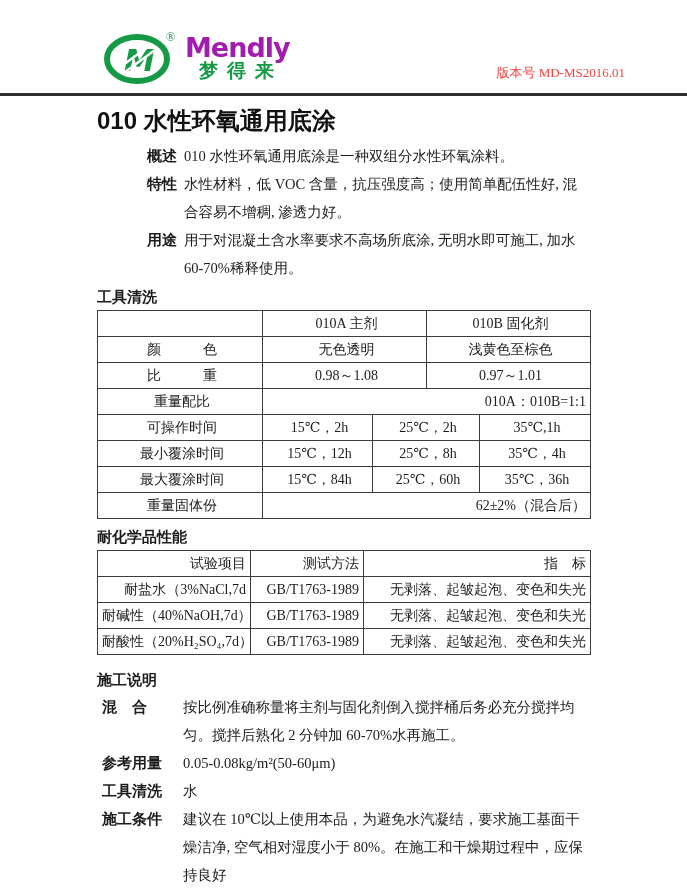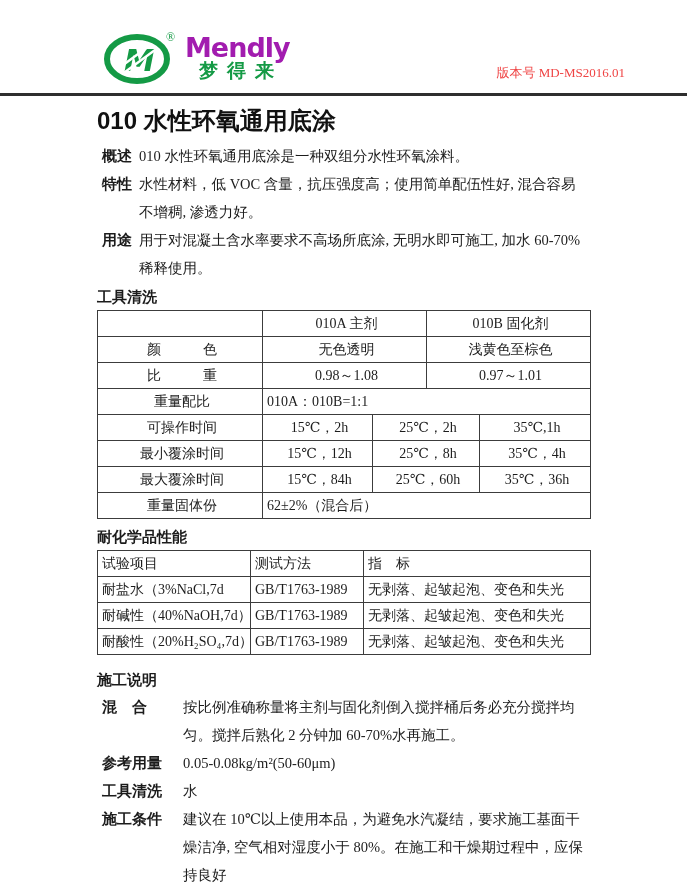--- a/index.html
+++ b/index.html
@@ -52,21 +52,21 @@
   
   .content { padding: 0 97px 0 97px; width: 687px; }
   .doc-title {
     font-family: "Liberation Sans", "DejaVu Sans", sans-serif;
     font-weight: bold;
     font-size: 24px;
     line-height: 32px;
     margin-top: 9px;
     color: #111111;
   }
-  .paras { margin-top: 5px; }
+  .paras { margin-top: 5px; margin-left: 45px; }
   .para { display: flex; line-height: 28px; font-size: 14.5px; }
   .para-label {
     flex: 0 0 42px;
     font-family: "Liberation Sans", "DejaVu Sans", sans-serif;
     font-weight: bold;
     font-size: 15px;
     padding-left: 5px;
   }
   .para-text { flex: 1; }
   .section-heading {
@@ -84,21 +84,21 @@
     border: 1px solid #3c3c3c;
     height: 26px;
     font-size: 14px;
     font-weight: normal;
     text-align: center;
     vertical-align: middle;
     padding: 1px 4px 1px 8px;
     overflow: hidden;
     white-space: nowrap;
   }
-  .center { text-align: left; padding-left: 4px; }
+  .center { text-align: right; padding-left: 4px; }
   
   .constr-rows { margin-top: 2px; }
   .constr-row { display: flex; line-height: 28px; font-size: 14.5px; }
   .constr-label {
     flex: 0 0 86px;
     font-family: "Liberation Sans", "DejaVu Sans", sans-serif;
     font-weight: bold;
     font-size: 15px;
     padding-left: 5px;
   }

